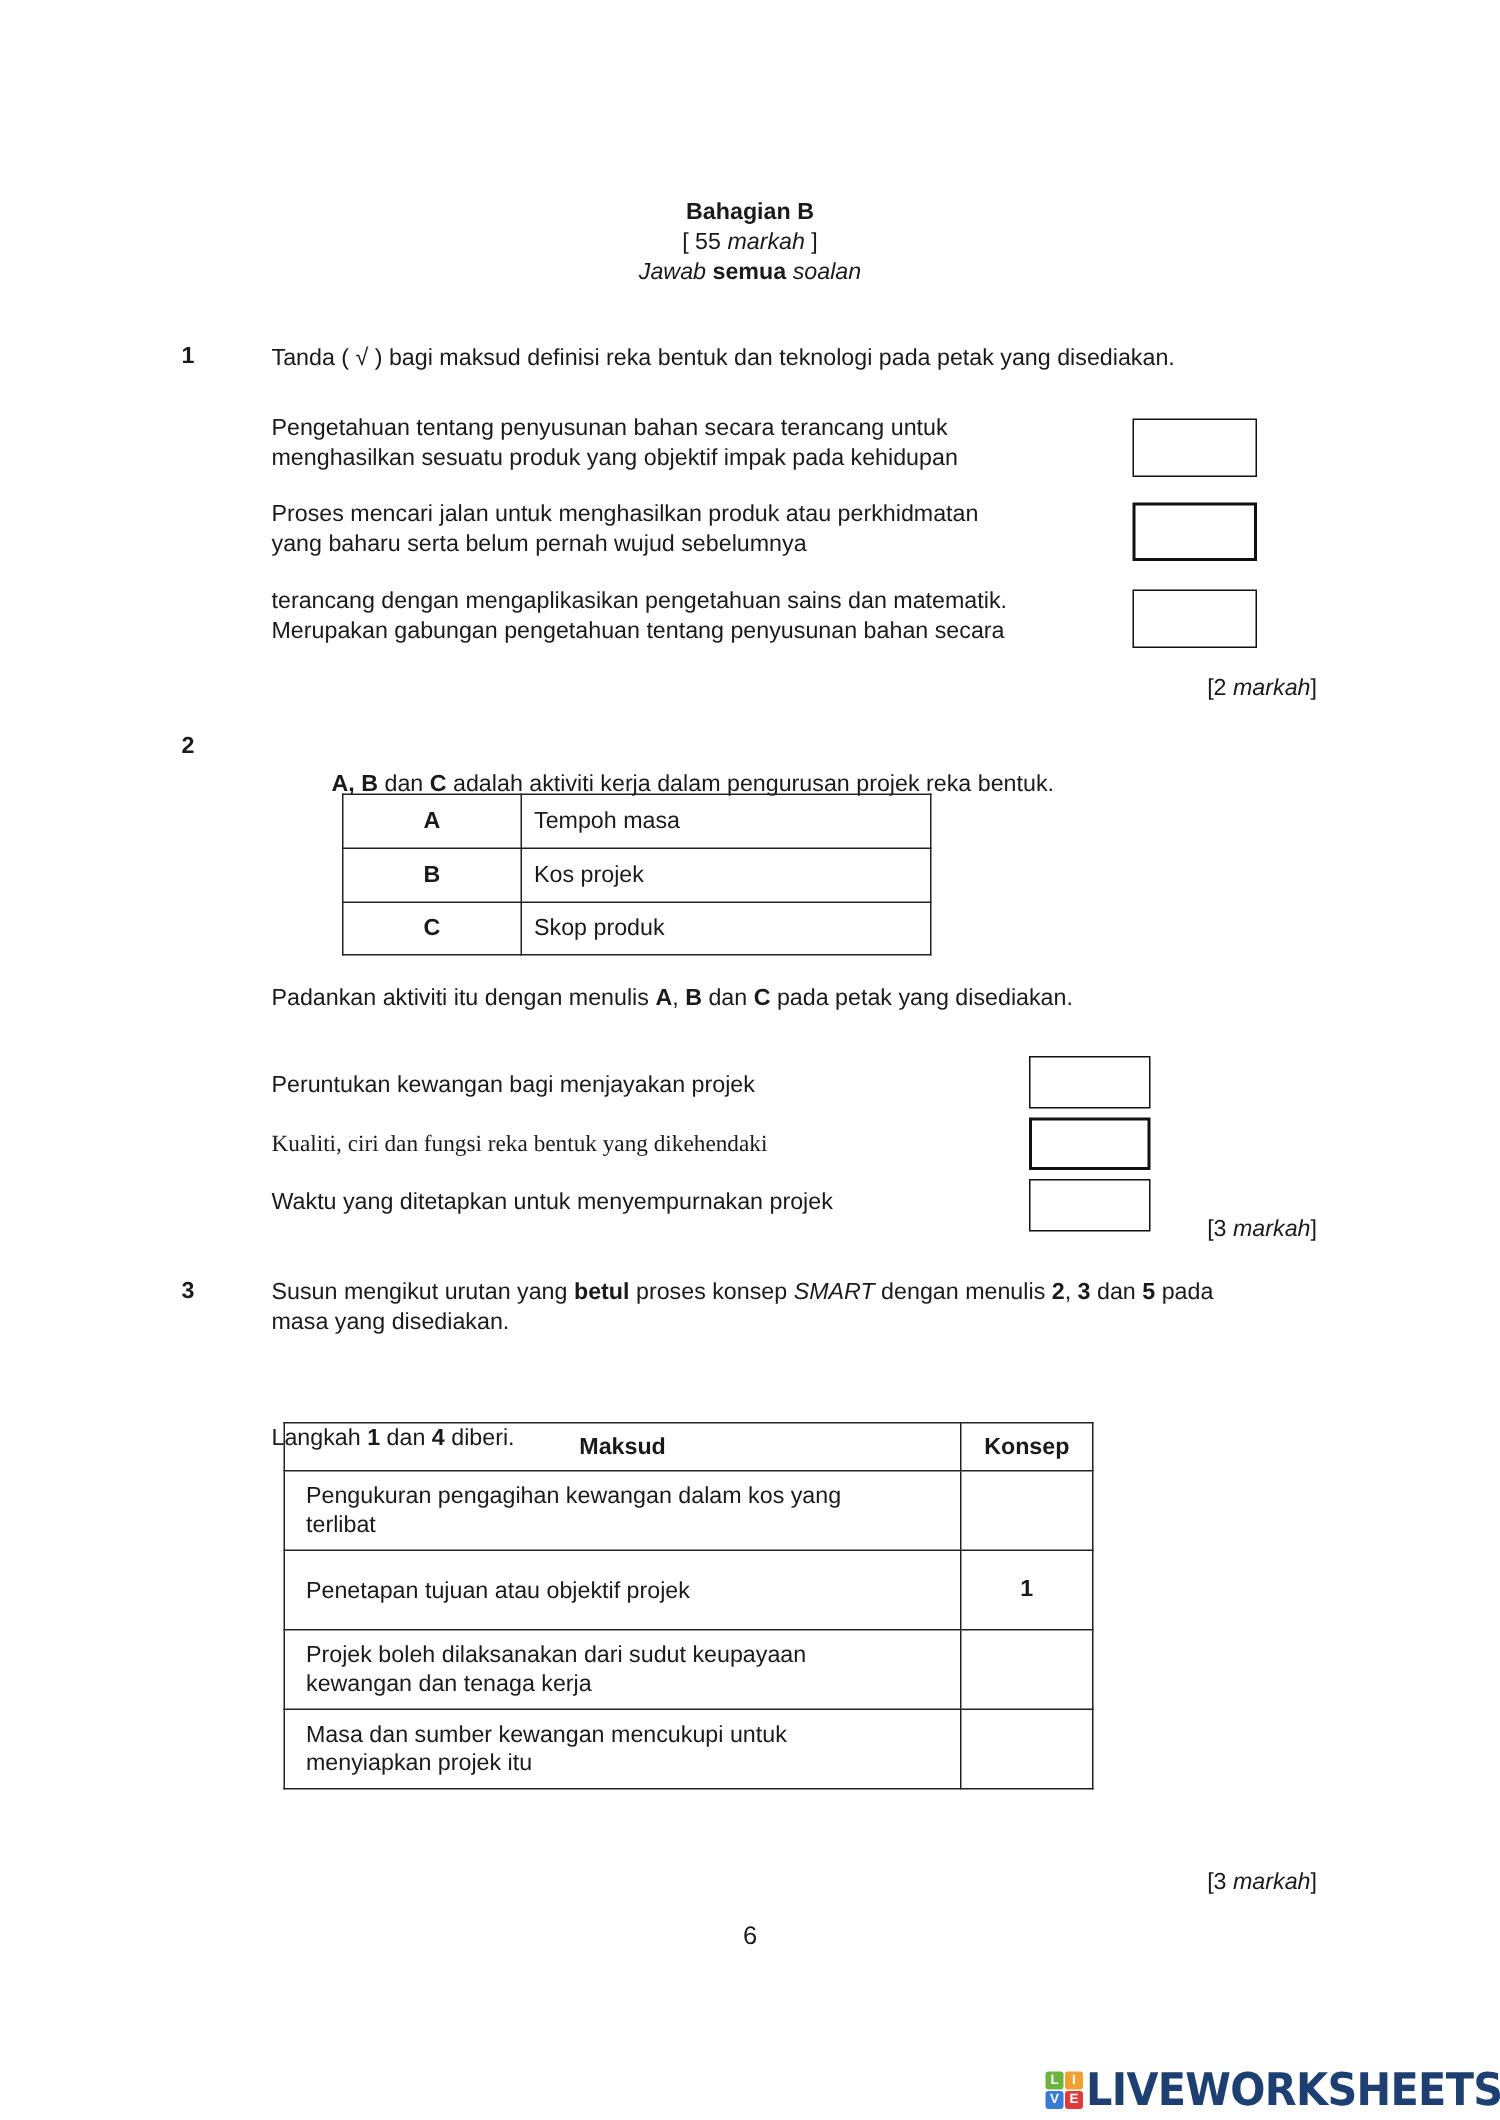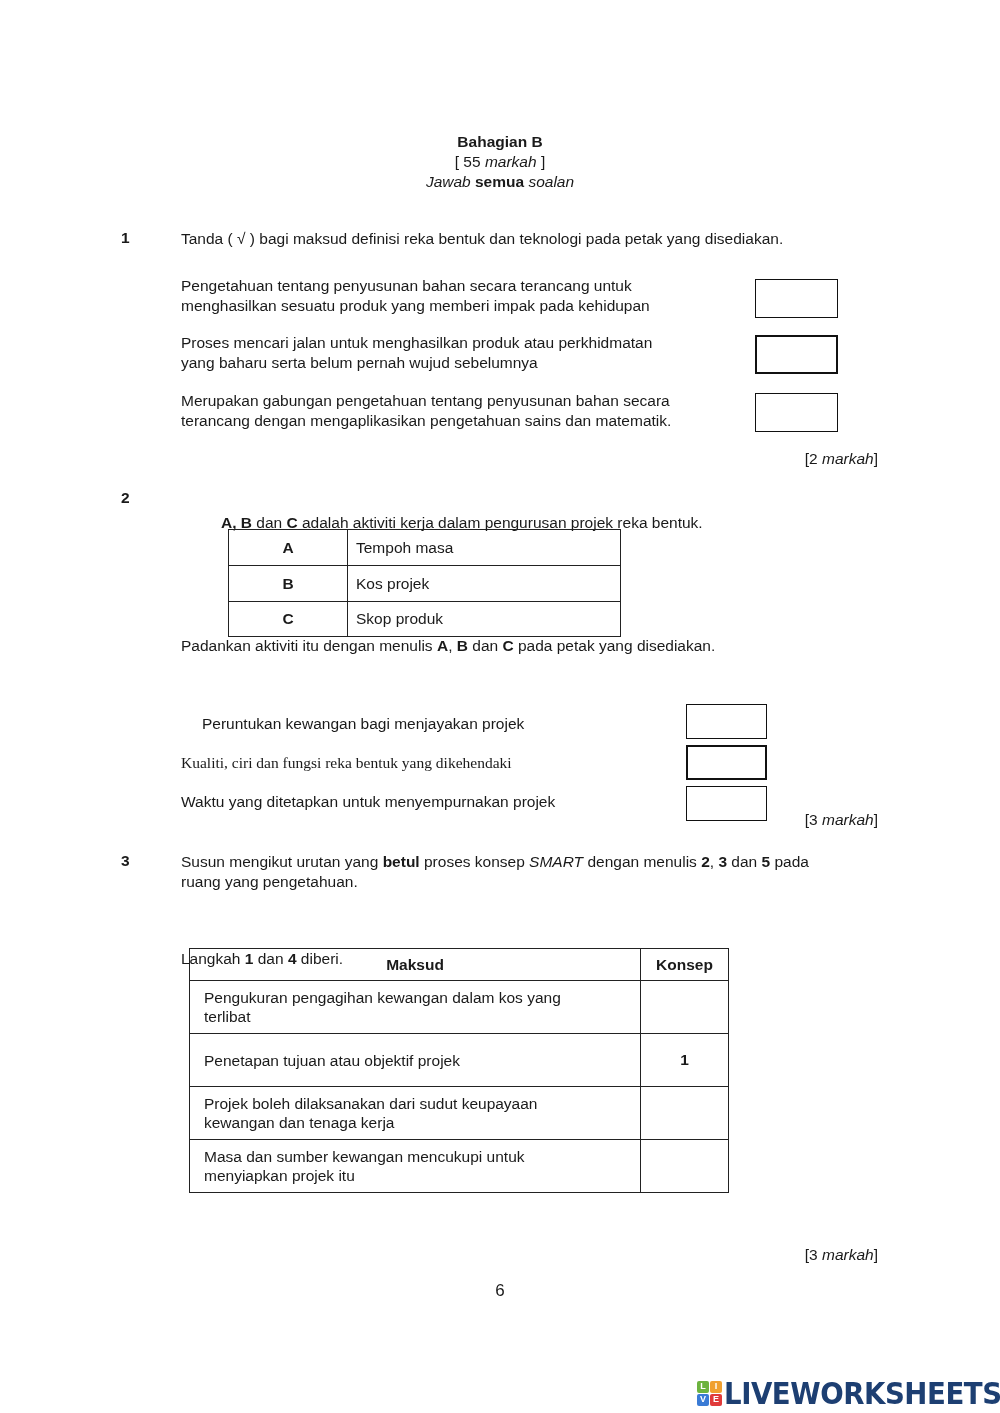--- a/index.html
+++ b/index.html
@@ -33,33 +33,33 @@
 
 <div class="abs header-line b" style="top:132px;">Bahagian B</div>
 <div class="abs header-line" style="top:152px;"><span>[ 55 </span><span class="i">markah</span><span> ]</span></div>
 <div class="abs header-line" style="top:172px;"><span class="i">Jawab </span><span class="b">semua</span><span class="i"> soalan</span></div>
 
 <div class="abs qnum" style="top:229px;">1</div>
 <div class="abs qtext" style="top:229px;">Tanda ( √ ) bagi maksud definisi reka bentuk dan teknologi pada petak yang disediakan.</div>
 
 <div class="abs qtext" style="top:276px;">
   <div>Pengetahuan tentang penyusunan bahan secara terancang untuk</div>
-  <div>menghasilkan sesuatu produk yang memberi impak pada kehidupan</div>
+  <div>menghasilkan sesuatu produk yang objektif impak pada kehidupan</div>
 </div>
 <div class="abs box" style="left:755px; top:279px; width:83px; height:39px;"></div>
 
 <div class="abs qtext" style="top:333px;">
   <div>Proses mencari jalan untuk menghasilkan produk atau perkhidmatan</div>
   <div>yang baharu serta belum pernah wujud sebelumnya</div>
 </div>
 <div class="abs box" style="left:755px; top:335px; width:83px; height:39px; border-width:2px;"></div>
 
 <div class="abs qtext" style="top:391px;">
+  <div>terancang dengan mengaplikasikan pengetahuan sains dan matematik.</div>
   <div>Merupakan gabungan pengetahuan tentang penyusunan bahan secara</div>
-  <div>terancang dengan mengaplikasikan pengetahuan sains dan matematik.</div>
 </div>
 <div class="abs box" style="left:755px; top:393px; width:83px; height:39px;"></div>
 
 <div class="abs marks" style="top:450px;"><span>[2 </span><span class="i">markah</span><span>]</span></div>
 
 <div class="abs qnum" style="top:489px;">2</div>
 <div class="abs qtext" style="top:513px;margin-left:40px;"><span class="b">A, B</span><span> dan </span><span class="b">C</span><span> adalah aktiviti kerja dalam pengurusan projek reka bentuk.</span></div>
 
 <table class="t t2" style="left:228px; top:529px; width:393px;">
   <tbody>
@@ -71,37 +71,37 @@
         <td class="k">B</td>
         <td class="v">Kos projek</td>
       </tr>
   <tr style="height:35px;">
         <td class="k">C</td>
         <td class="v">Skop produk</td>
       </tr>
 </tbody>
   </table>
 
-<div class="abs qtext" style="top:636px;"><span>Padankan aktiviti itu dengan menulis </span><span class="b">A</span><span>, </span><span class="b">B</span><span> dan </span><span class="b">C</span><span> pada petak yang disediakan.</span></div>
+<div class="abs qtext" style="top:656px;"><span>Padankan aktiviti itu dengan menulis </span><span class="b">A</span><span>, </span><span class="b">B</span><span> dan </span><span class="b">C</span><span> pada petak yang disediakan.</span></div>
 
-<div class="abs qtext" style="top:714px;margin-left:21px;">Peruntukan kewangan bagi menjayakan projek</div>
+<div class="abs qtext" style="top:714px;">Peruntukan kewangan bagi menjayakan projek</div>
 <div class="abs box" style="left:686px; top:704px; width:81px; height:35px;"></div>
 
 <div class="abs qtext" style="top:753px;font-family:Liberation Serif, serif;">Kualiti, ciri dan fungsi reka bentuk yang dikehendaki</div>
 <div class="abs box" style="left:686px; top:745px; width:81px; height:35px; border-width:2px;"></div>
 
 <div class="abs qtext" style="top:792px;">Waktu yang ditetapkan untuk menyempurnakan projek</div>
 <div class="abs box" style="left:686px; top:786px; width:81px; height:35px;"></div>
 
 <div class="abs marks" style="top:811px;"><span>[3 </span><span class="i">markah</span><span>]</span></div>
 
 <div class="abs qnum" style="top:852px;">3</div>
 <div class="abs qtext" style="top:852px;">
   <div><span>Susun mengikut urutan yang </span><span class="b">betul</span><span> proses konsep </span><span class="i">SMART</span><span> dengan menulis </span><span class="b">2</span><span>, </span><span class="b">3</span><span> dan </span><span class="b">5</span><span> pada</span></div>
-  <div>ruang yang pengetahuan.</div>
+  <div>masa yang disediakan.</div>
 </div>
 
 <div class="abs qtext" style="top:909px;margin-top:40px;"><span>Langkah </span><span class="b">1</span><span> dan </span><span class="b">4</span><span> diberi.</span></div>
 
 <table class="t t3" style="left:189px; top:948px; width:540px;">
   <tbody>
       <tr style="height:32px;">
     <th style="width:452px;">Maksud</th>
     <th style="width:88px;">Konsep</th>
   </tr>

